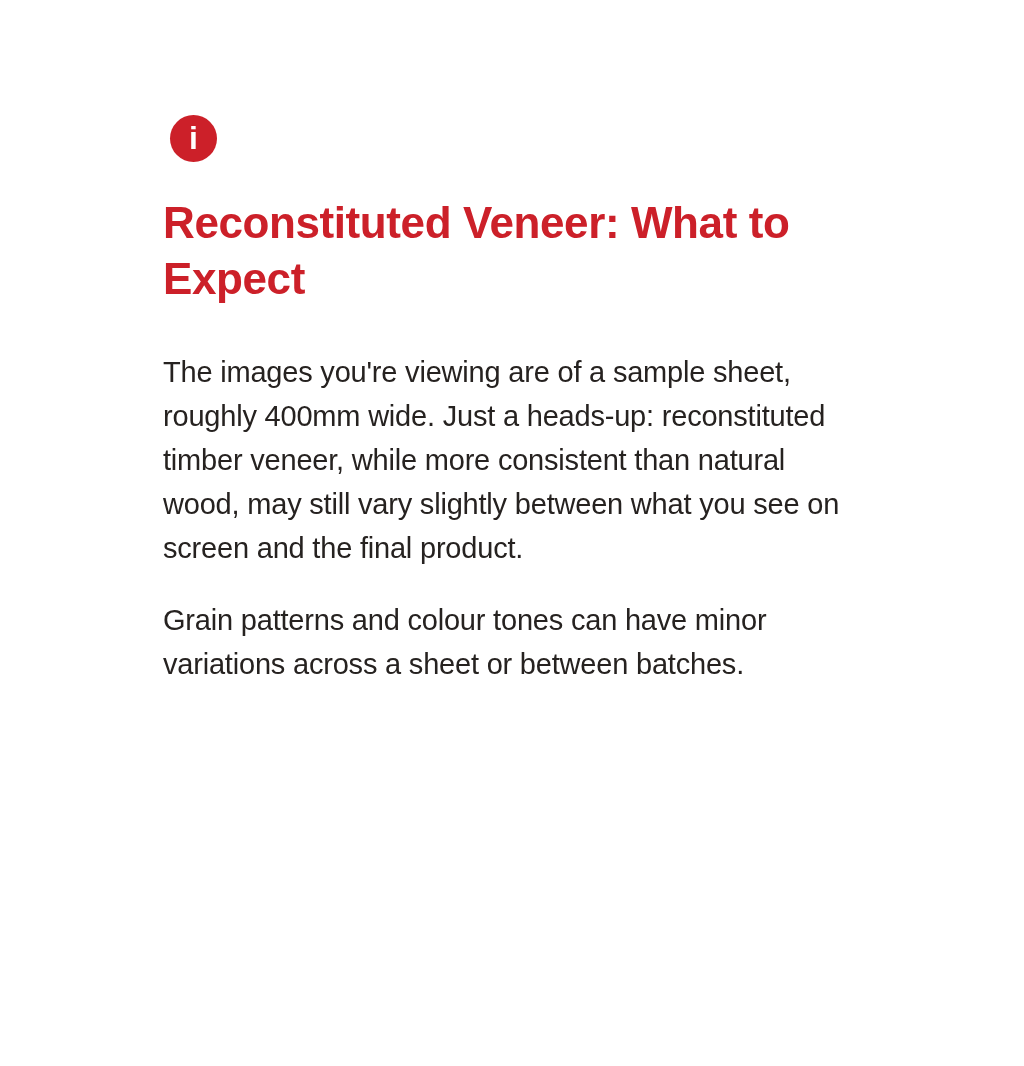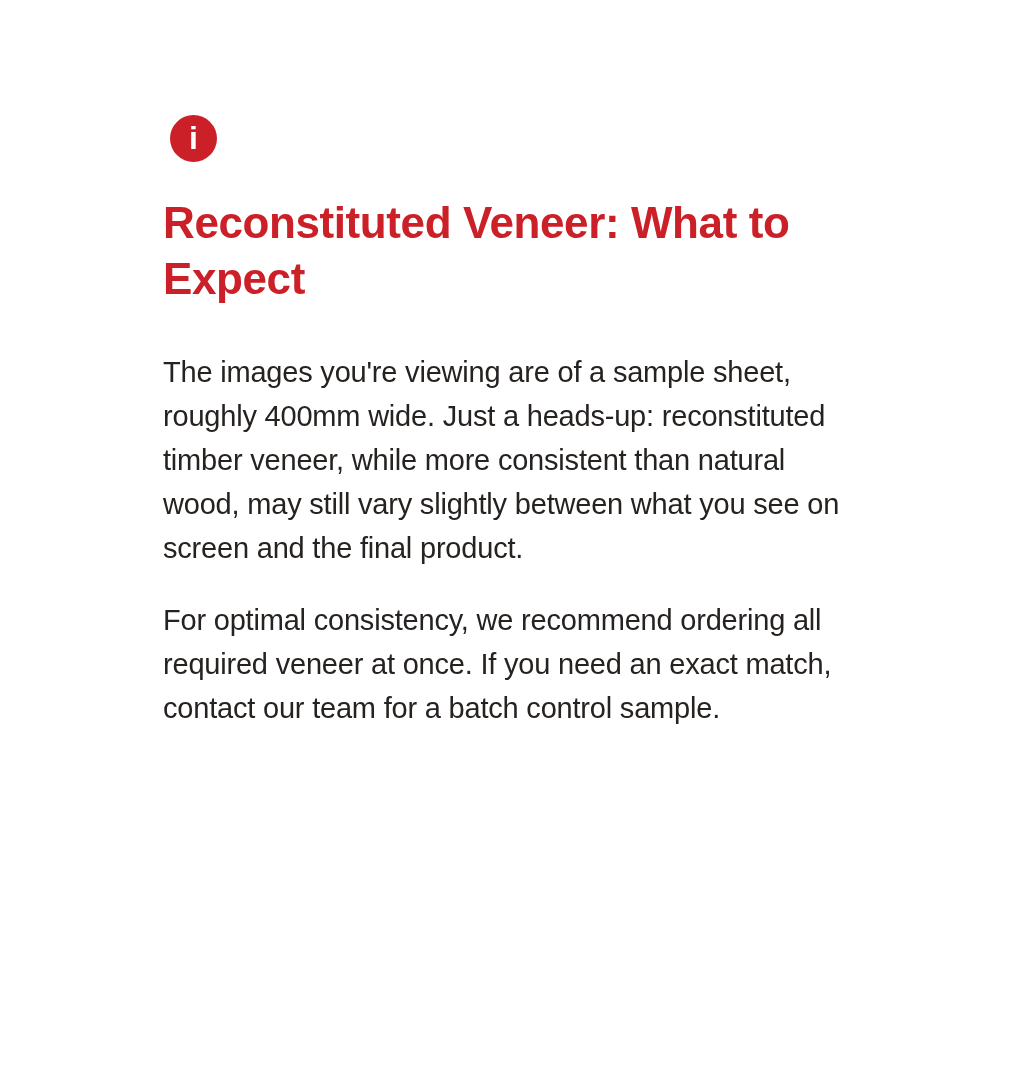--- a/index.html
+++ b/index.html
@@ -72,18 +72,17 @@
 
   <h1 class="page-title">Reconstituted Veneer: What to
 Expect</h1>
 
   <div class="body-copy">
     <p>The images you're viewing are of a sample sheet,
 roughly 400mm wide. Just a heads-up: reconstituted
 timber veneer, while more consistent than natural
 wood, may still vary slightly between what you see on
 screen and the final product.</p>
-    <p>For optimal consistency, we recommend ordering all
-required veneer at once. If you need an exact match,
-contact our team for a batch control sample.</p>
+    <p>Grain patterns and colour tones can have minor
+variations across a sheet or between batches.</p>
   </div>
 
 </div>
 
 </body></html>

